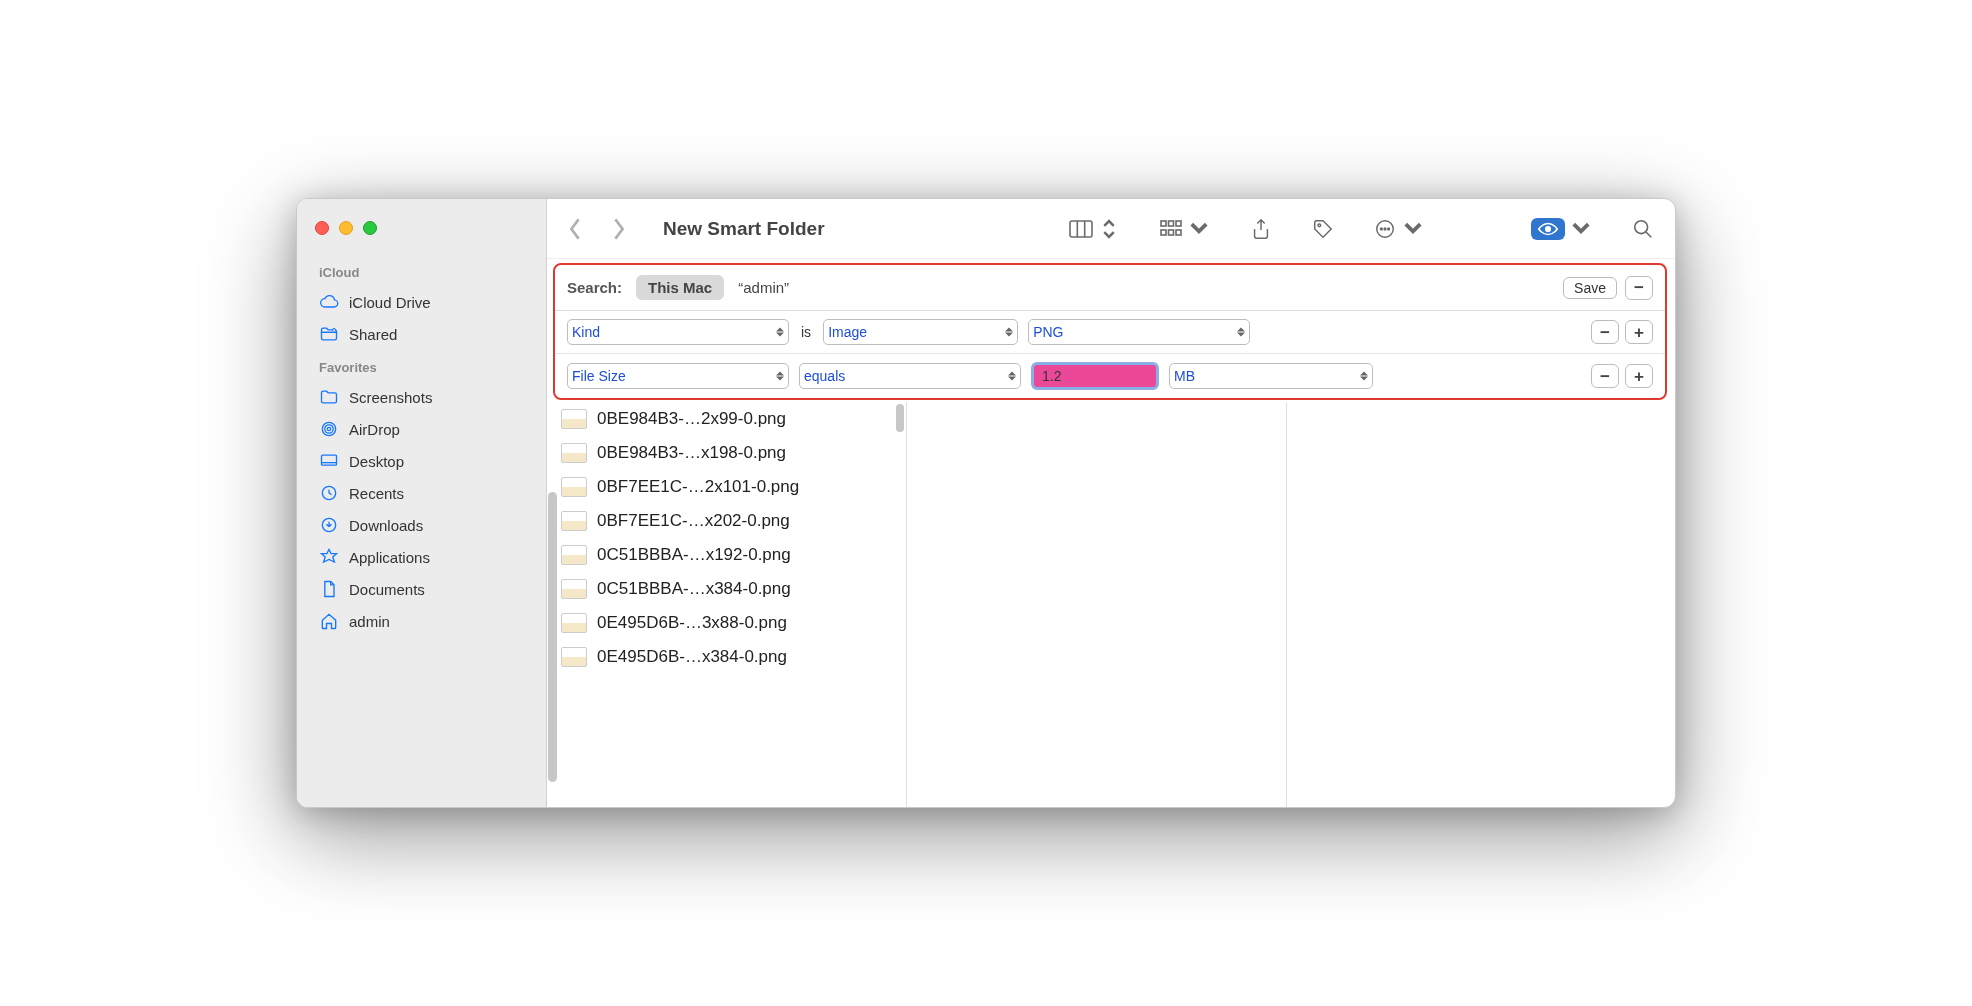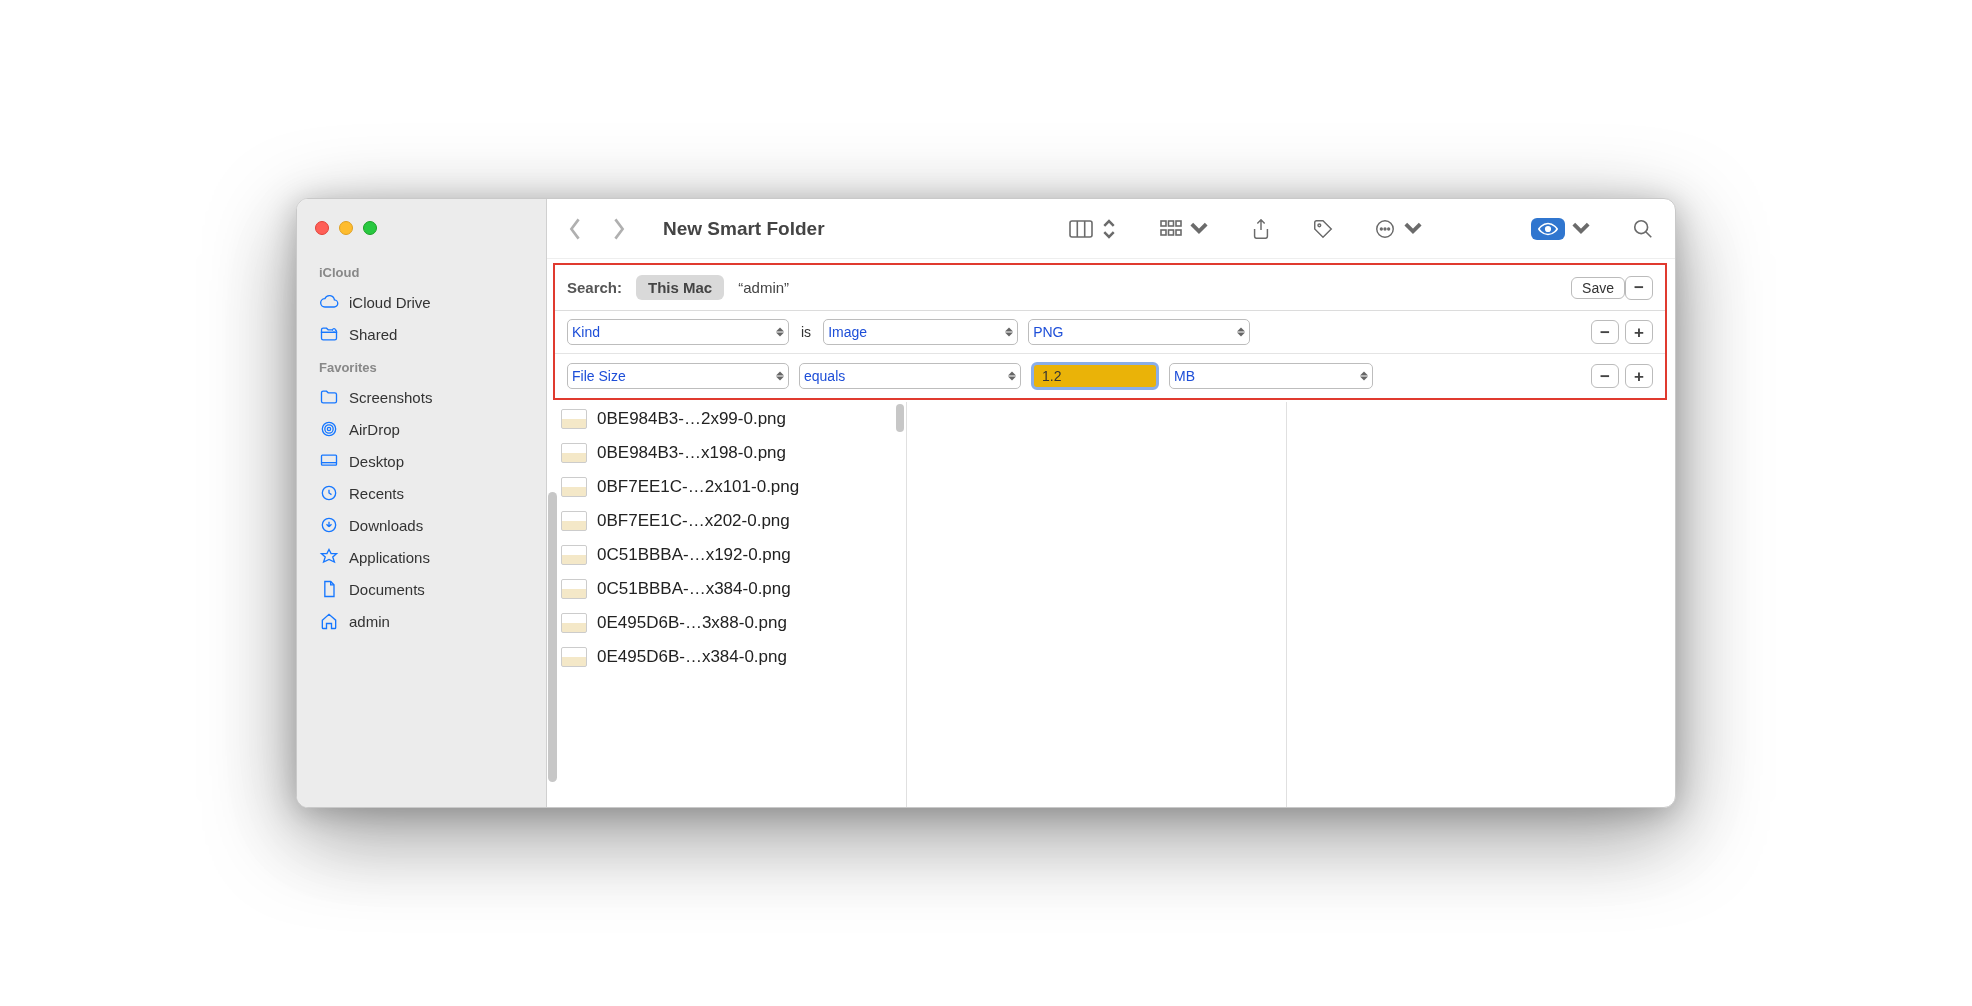--- a/index.html
+++ b/index.html
@@ -55,37 +55,37 @@
   .tool-group { display: flex; align-items: center; gap: 38px; color: #6b6b6b; }
   .tool-item { display: flex; align-items: center; gap: 4px; }
   .tool-item svg { width: 24px; height: 22px; }
   .chev { width: 10px; height: 10px; }
   .preview-pill {
     background: #3076cf; border-radius: 6px; padding: 3px 6px; display: flex; align-items: center;
   }
   .preview-pill svg { width: 22px; height: 16px; }
   
   .panel {
-    border: 2px solid #e03a2f; border-radius: 0;
+    border: 2px solid #e03a2f; border-radius: 8px;
     margin: 4px 8px 2px 6px; padding: 0;
     overflow: hidden;
   }
   .scope-row {
     display: flex; align-items: center; gap: 14px;
     padding: 10px 12px 10px 12px;
     border-bottom: 1px solid #dcdcdc;
   }
   .scope-label { font-weight: 700; font-size: 15px; color: #555; }
   .pill {
     background: #d9d9d9; border-radius: 6px; padding: 4px 12px;
     font-weight: 700; font-size: 15px; color: #444;
   }
   .quoted { font-size: 15px; color: #444; }
   .quoted::before { content: "“"; } .quoted::after { content: "”"; }
-  .scope-right { margin-left: auto; display: flex; align-items: center; }
+  .scope-right { margin-left: auto; display: flex; gap: 8px; align-items: center; }
   .btn-flat {
     background: #fff; border: 1px solid #bbb; border-radius: 6px;
     font-size: 14px; padding: 2px 10px; font-weight: 500; color: #333;
   }
   .square-btn {
     width: 28px; height: 24px; border: 1px solid #bbb; border-radius: 6px;
     background: #fff; display: flex; align-items: center; justify-content: center;
     font-size: 17px; color: #444; font-weight: 600; line-height: 1;
   }
   .criteria-row {
@@ -102,21 +102,21 @@
   }
   .dropdown .updn {
     position: absolute; right: 4px; top: 50%; transform: translateY(-50%);
     display: flex; flex-direction: column; gap: 1px;
   }
   .updn span { width: 0; height: 0; border-left: 4px solid transparent; border-right: 4px solid transparent; }
   .updn .u { border-bottom: 4px solid #666; }
   .updn .d { border-top: 4px solid #666; }
   .static-word { font-size: 14px; color: #333; padding: 0 2px; }
   .textfield {
-    background: #eab308; border: 3px solid #8aaee8; border-radius: 6px;
+    background: #ec4899; border: 3px solid #8aaee8; border-radius: 6px;
     height: 28px; padding: 0 8px; font-size: 14px; color: #333;
     display: flex; align-items: center; width: 128px;
   }
   .grow { flex: 1; }
   .crit-right { margin-left: auto; display: flex; gap: 6px; }
   
   .content { flex: 1; display: flex; overflow: hidden; position: relative; }
   .columns {
     flex: 1; display: flex; overflow: hidden;
   }

